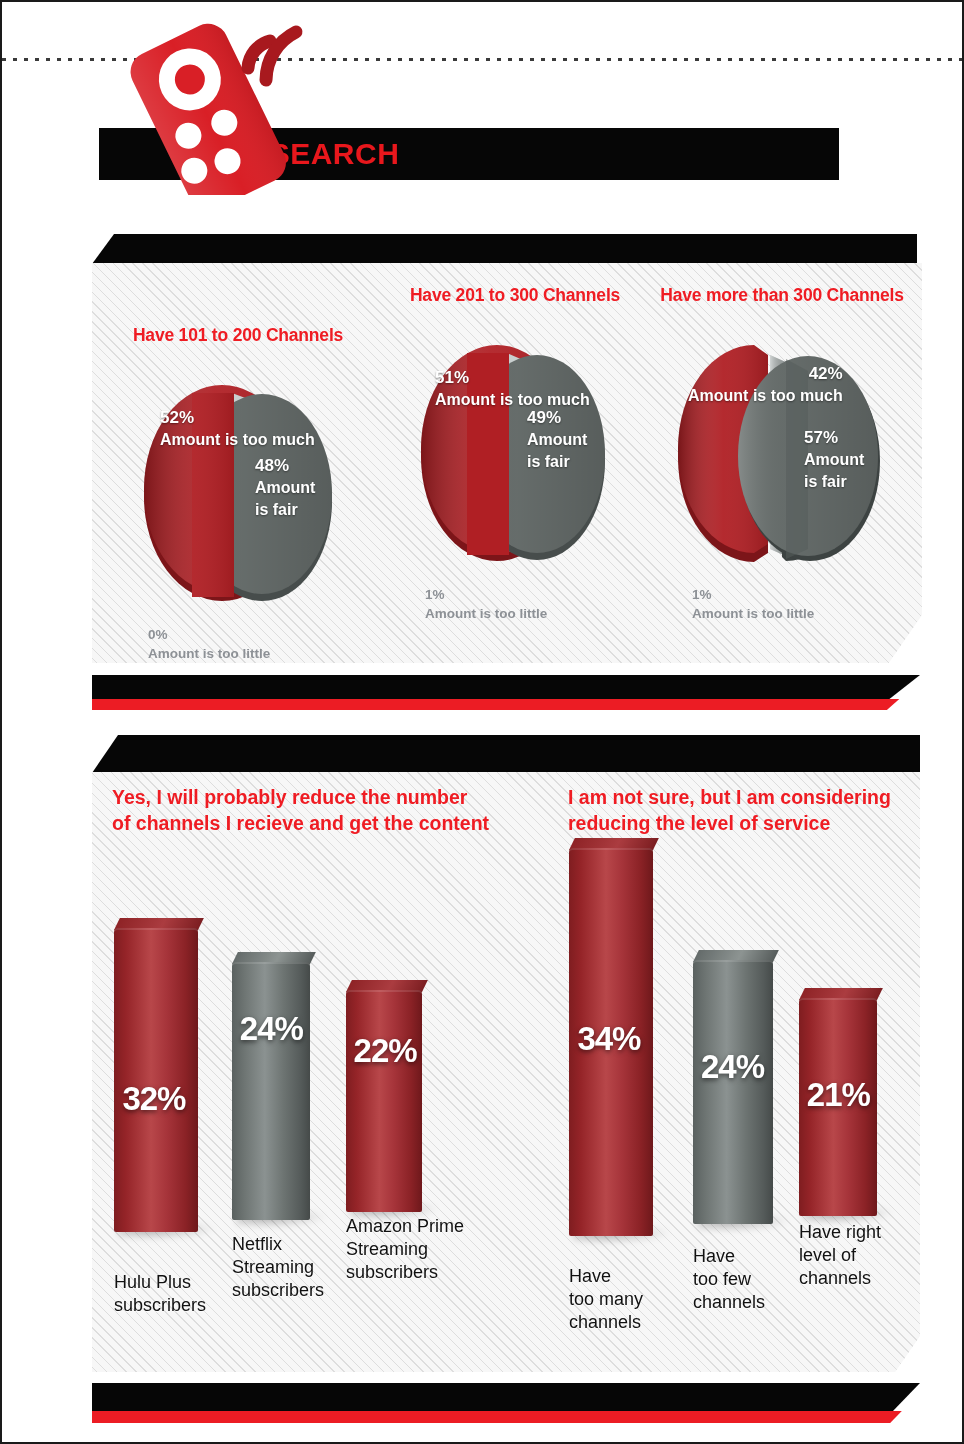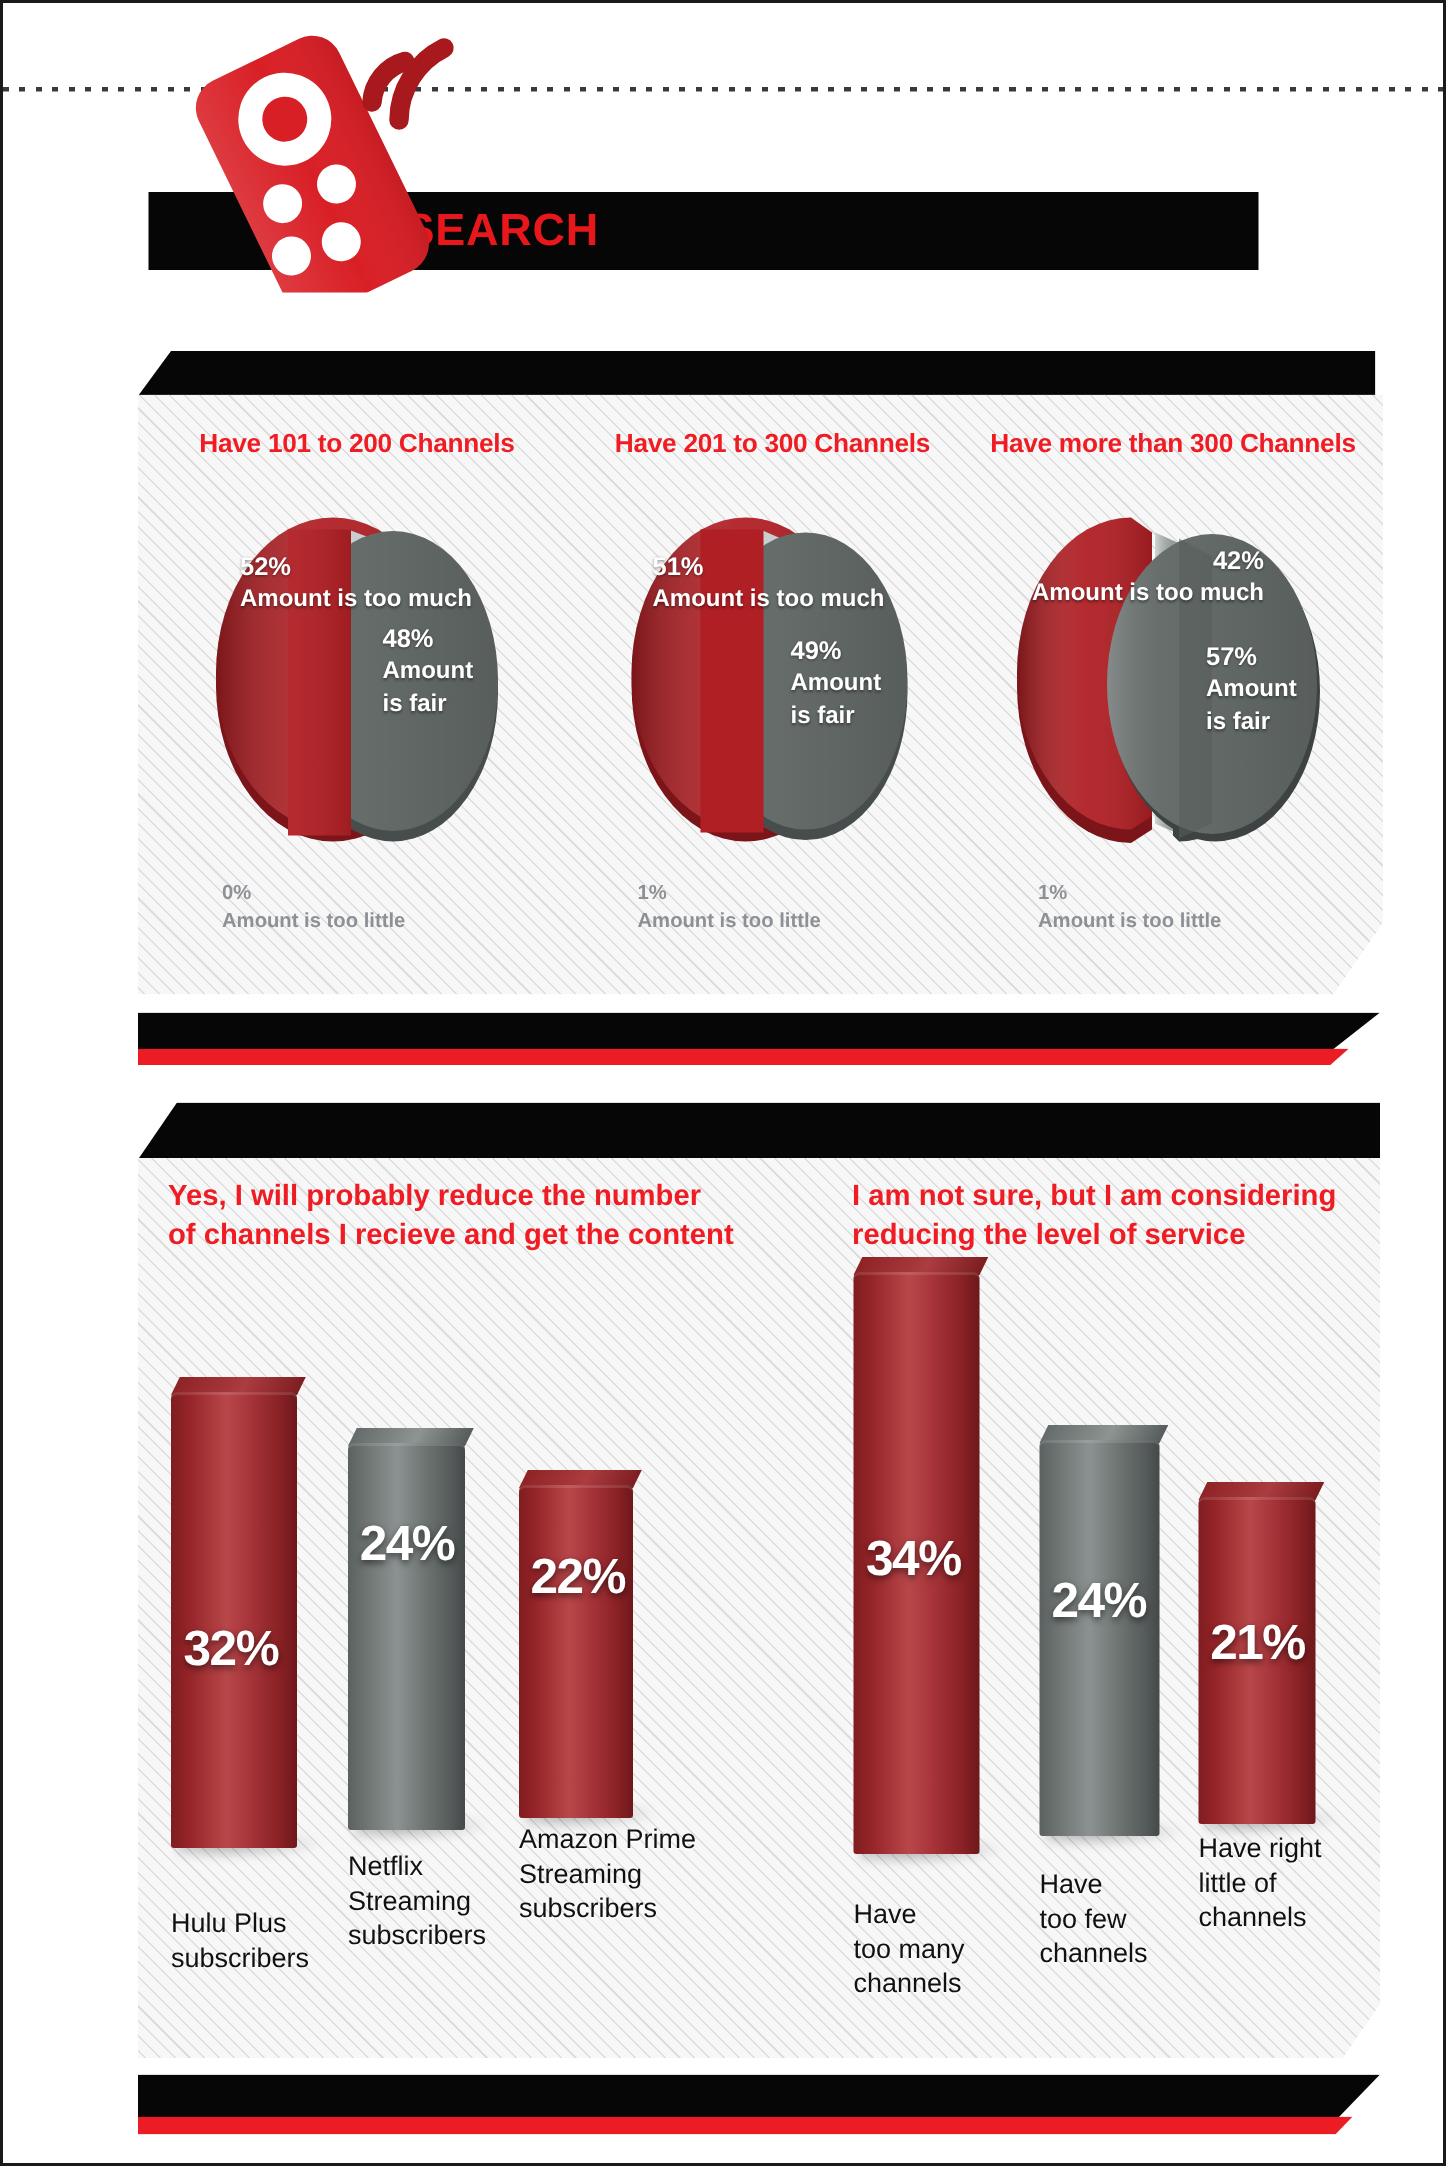--- a/index.html
+++ b/index.html
@@ -191,21 +191,21 @@
           <stop offset="1" stop-color="#000000" stop-opacity=".25"></stop>
         </linearGradient>
       </defs>
     </svg>
   </div>
 
   <div class="band-top-pies"></div>
 
   <div class="pies-body hatch">
 
-    <div class="pie-col" style="left:8px;">
+    <div class="pie-col" style="left:8px;margin-top:40px;">
       <div class="pie-title">Have 101 to 200 Channels</div>
       <div class="pie-stage">
         <svg width="248" height="250" viewBox="0 0 248 250">
           <ellipse cx="108" cy="138" rx="78" ry="104" fill="#7c1519"></ellipse>
           <ellipse cx="108" cy="130" rx="78" ry="104" fill="#b01f24"></ellipse>
           <ellipse cx="108" cy="130" rx="78" ry="104" fill="url(#pg1)"></ellipse>
           <path d="M118 34 L134 40 L134 238 L118 232 Z" fill="#c9cfcf"></path>
           <ellipse cx="148" cy="142" rx="70" ry="100" fill="#474d4c"></ellipse>
           <ellipse cx="148" cy="135" rx="70" ry="100" fill="#6b7270"></ellipse>
           <ellipse cx="148" cy="135" rx="70" ry="100" fill="url(#gg1)"></ellipse>
@@ -265,21 +265,21 @@
               <stop offset="0" stop-color="#fff" stop-opacity=".20"></stop>
               <stop offset=".35" stop-color="#000" stop-opacity=".05"></stop>
               <stop offset="1" stop-color="#000" stop-opacity=".18"></stop>
             </linearGradient>
           </defs>
         </svg>
         <div class="slice-label" style="left:44px; top:48px;">
           <span class="sl-pct">51%</span>
           <span>Amount is too much</span>
         </div>
-        <div class="slice-label" style="left:136px; top:104px; width:72px;">
+        <div class="slice-label" style="left:136px; top:88px; width:72px;">
           <span class="sl-pct">49%</span>
           <span>Amount is fair</span>
         </div>
       </div>
       <div class="pie-foot">
         <span class="pf-pct">1%</span>
         <span>Amount is too little</span>
       </div>
     </div>
 
@@ -411,21 +411,21 @@
       </div>
 
       <div class="bar red" style="left:252px; bottom:156px; width:78px; height:218px;">
         <div class="shadow"></div>
         <div class="top"></div>
         <div class="face"></div>
         <div class="value" style="top:78px;">21%</div>
       </div>
       <div class="bar-caption" style="left:252px; bottom:82px; width:125px;">
         <div>Have right</div>
-        <div>little of</div>
+        <div>level of</div>
         <div>channels</div>
       </div>
     </div>
 
   </div>
 
   <div class="band-bot-bars"></div>
   <div class="band-bot-bars-red"></div>
 
 </div>

